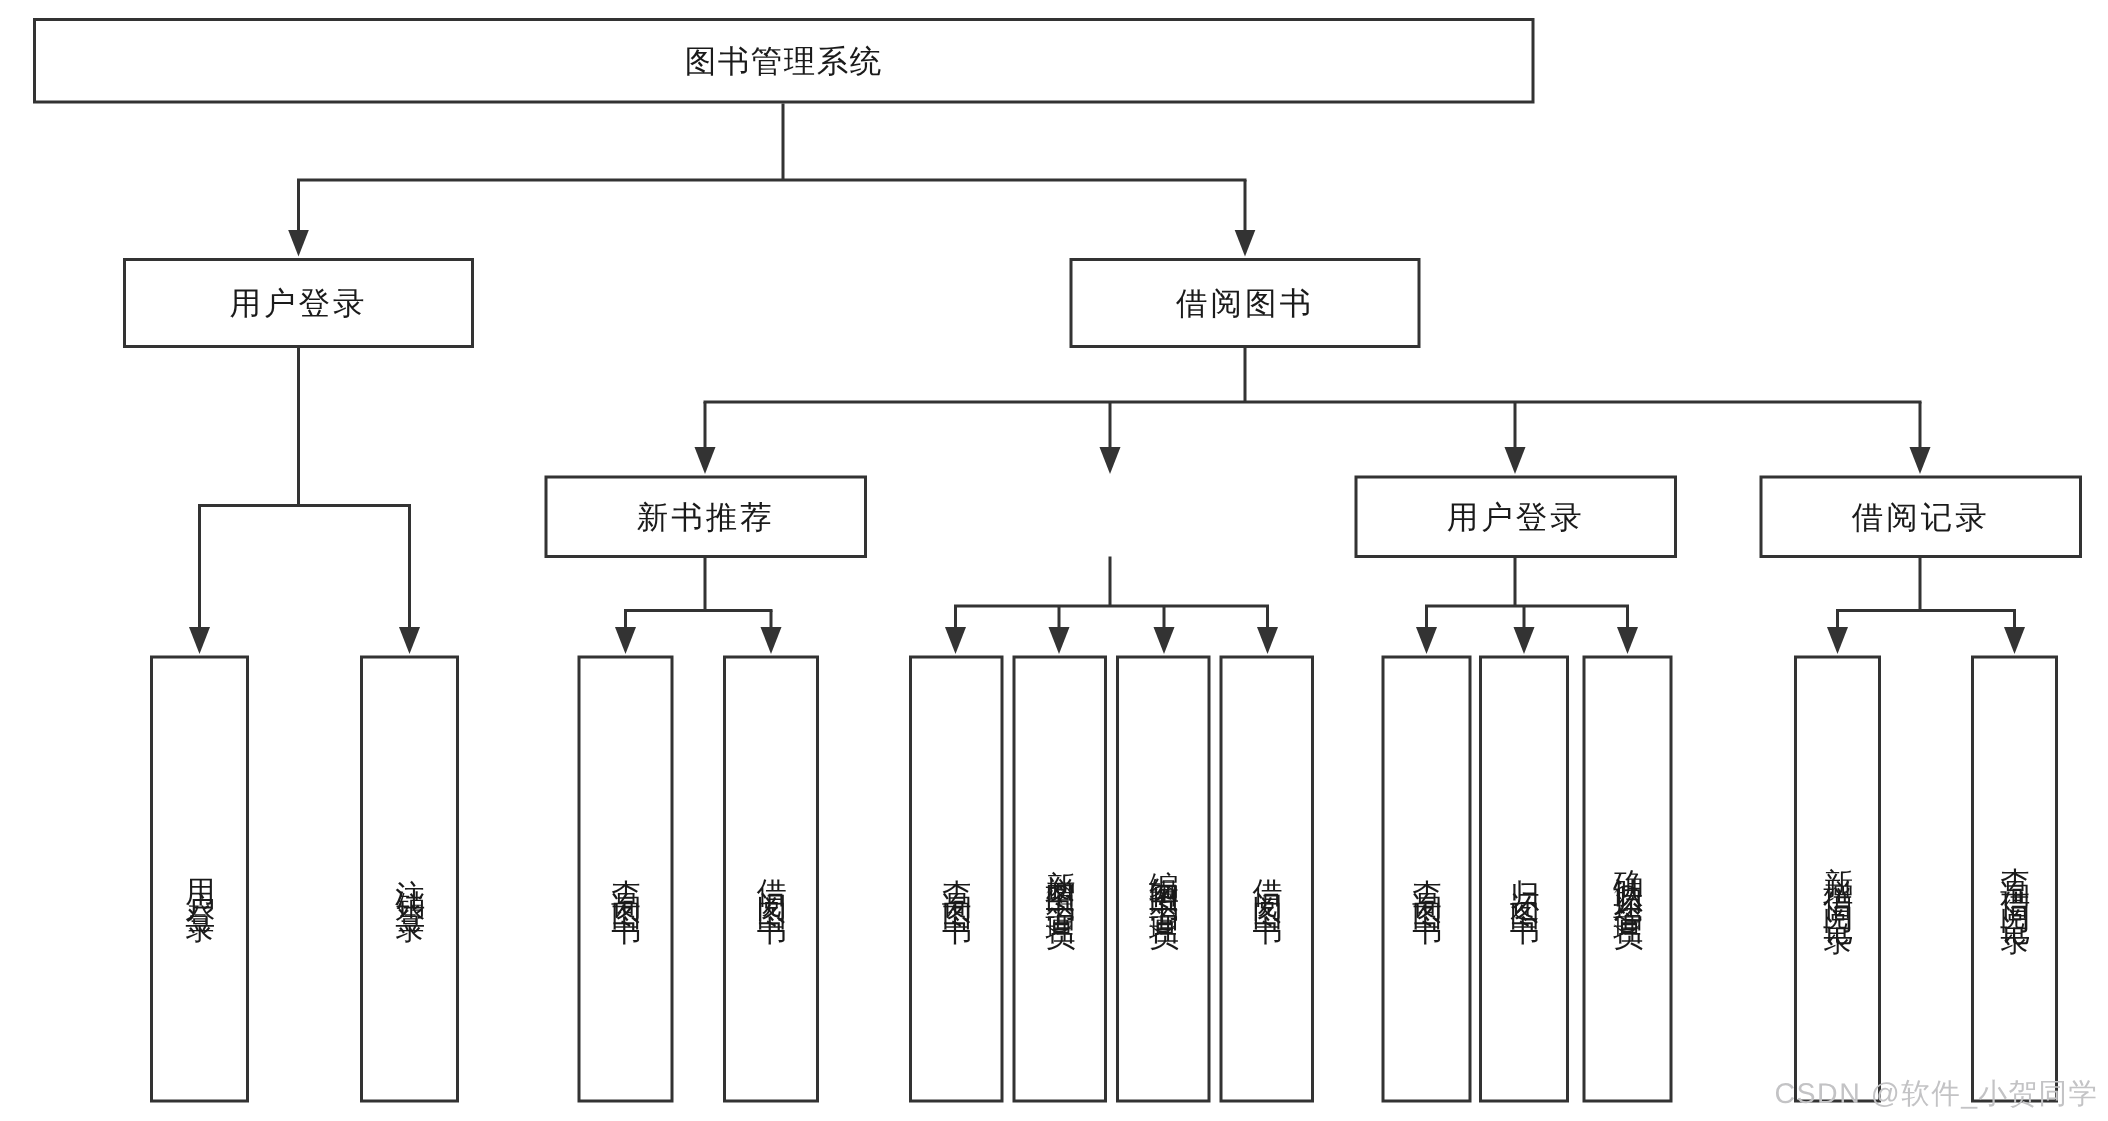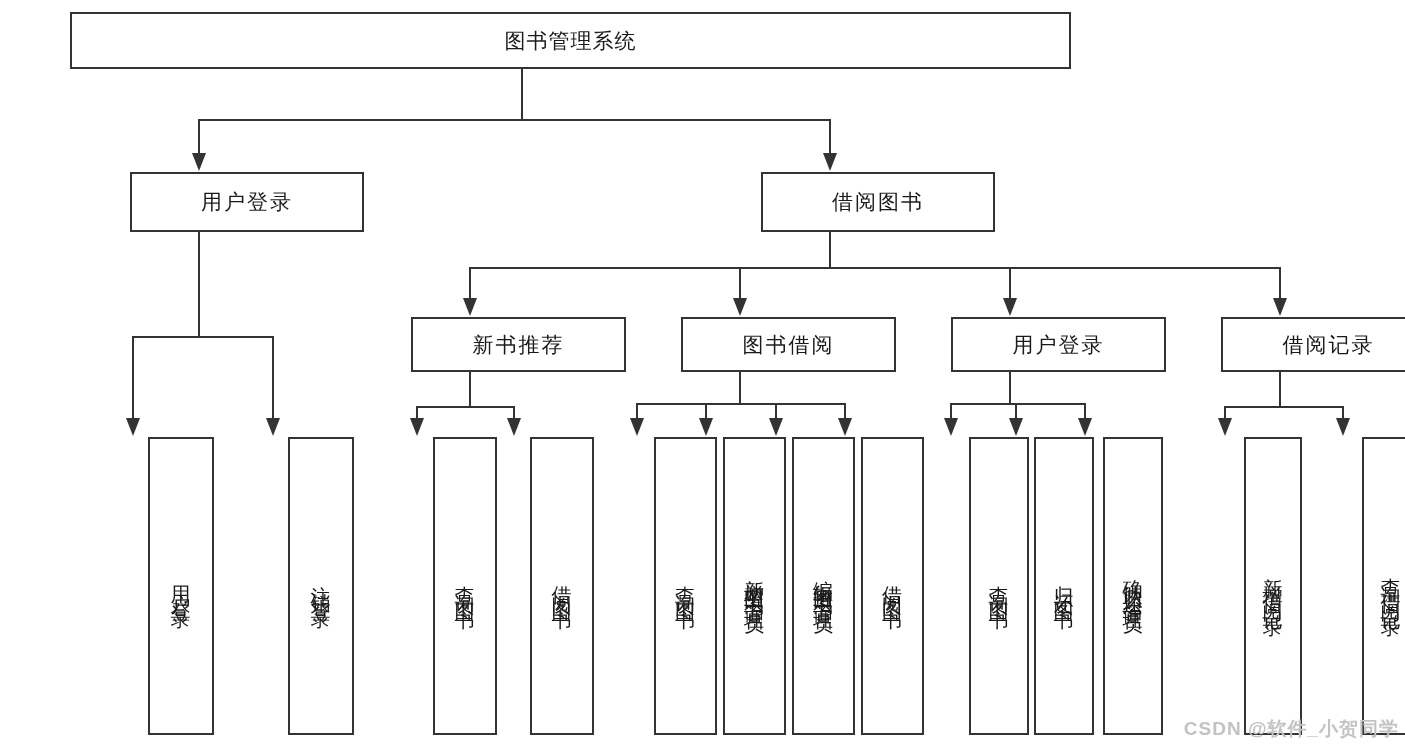--- a/index.html
+++ b/index.html
@@ -22,21 +22,20 @@
   }
   .node {
     position: absolute;
     background: #ffffff;
     border: 2px solid #333333;
     display: flex;
     align-items: center;
     justify-content: center;
     color: #1a1a1a;
     z-index: 2;
-    margin-left: 48px;
   }
   .node.root    { left: 22px;  top: 12px;  width: 1001px; height: 57px; font-size: 21px; letter-spacing: 1px; }
   .node.lvl2    { top: 172px; width: 234px; height: 60px; font-size: 21px; letter-spacing: 2px; }
   .node.lvl3    { top: 317px; width: 215px; height: 55px; font-size: 21px; letter-spacing: 2px; }
   .node.leaf    { top: 437px; height: 298px; font-size: 20px; }
   .vtext {
     writing-mode: vertical-rl;
     text-orientation: mixed;
     letter-spacing: 8px;
     line-height: 1;
@@ -44,21 +43,20 @@
   }
   .leaf-long .vtext { letter-spacing: 5px; }
   .watermark {
     position: absolute;
     right: 6px; top: 716px;
     font-size: 19px;
     color: #c3c3c5;
     letter-spacing: 1px;
     z-index: 3;
     white-space: nowrap;
-    font-weight: bold;
   }
 </style>
 </head>
 <body>
 
 <div class="canvas">
 
   <svg class="connectors" viewBox="0 0 1405 747" xmlns="http://www.w3.org/2000/svg">
     <defs>
       <marker id="ah" markerUnits="userSpaceOnUse" markerWidth="19" markerHeight="15" refX="13" refY="7" orient="auto">
@@ -108,23 +106,20 @@
   <div class="node lvl2" style="left:82px">
     <span>用户登录</span>
   </div>
   <div class="node lvl2" style="left:713px">
     <span>借阅图书</span>
   </div>
 
   <div class="node lvl3" style="left:363px">
     <span>新书推荐</span>
   </div>
-  <div class="node lvl3" style="left:633px">
-    <span>图书借阅</span>
-  </div>
   <div class="node lvl3" style="left:903px">
     <span>用户登录</span>
   </div>
   <div class="node lvl3" style="left:1173px">
     <span>借阅记录</span>
   </div>
 
   <div class="node leaf" style="left:100px;width:66px">
     <span class="vtext">用户登录</span>
   </div>

